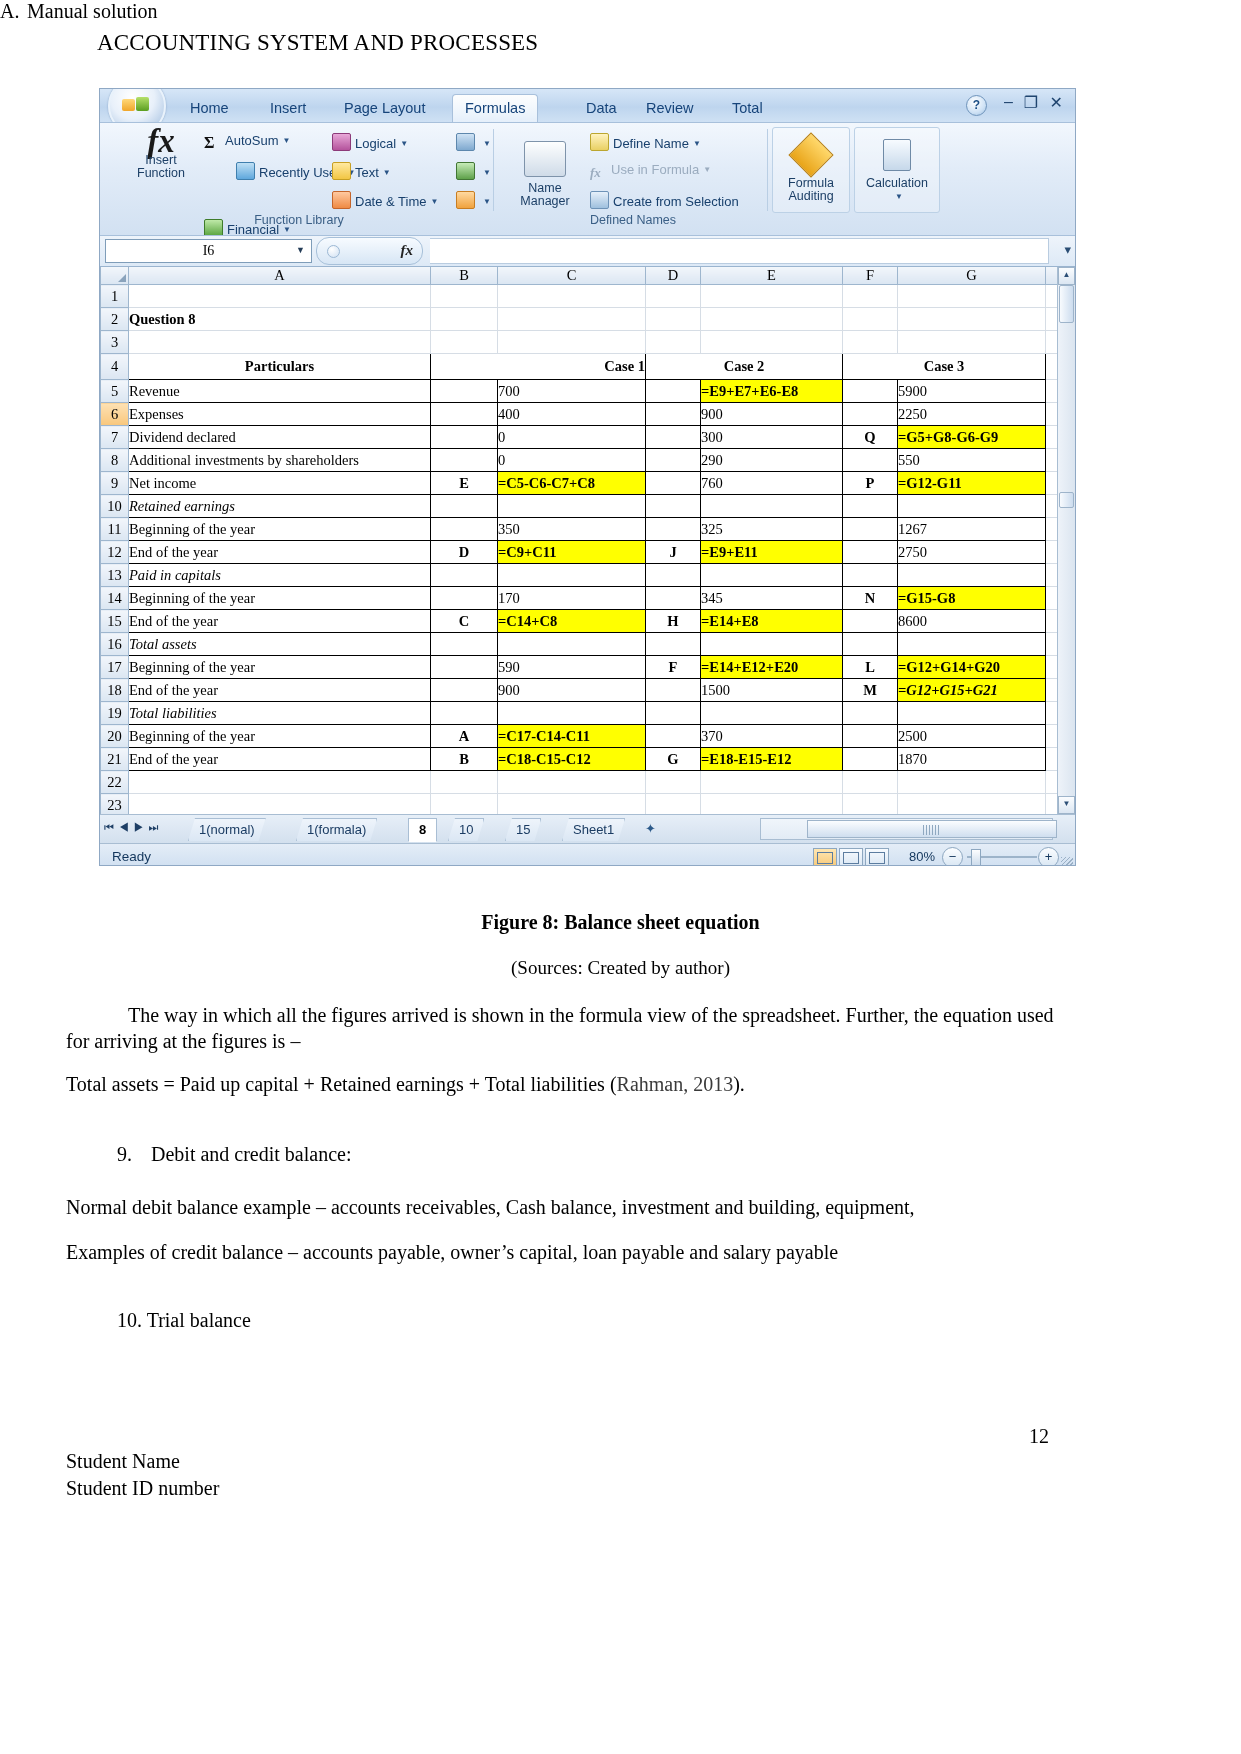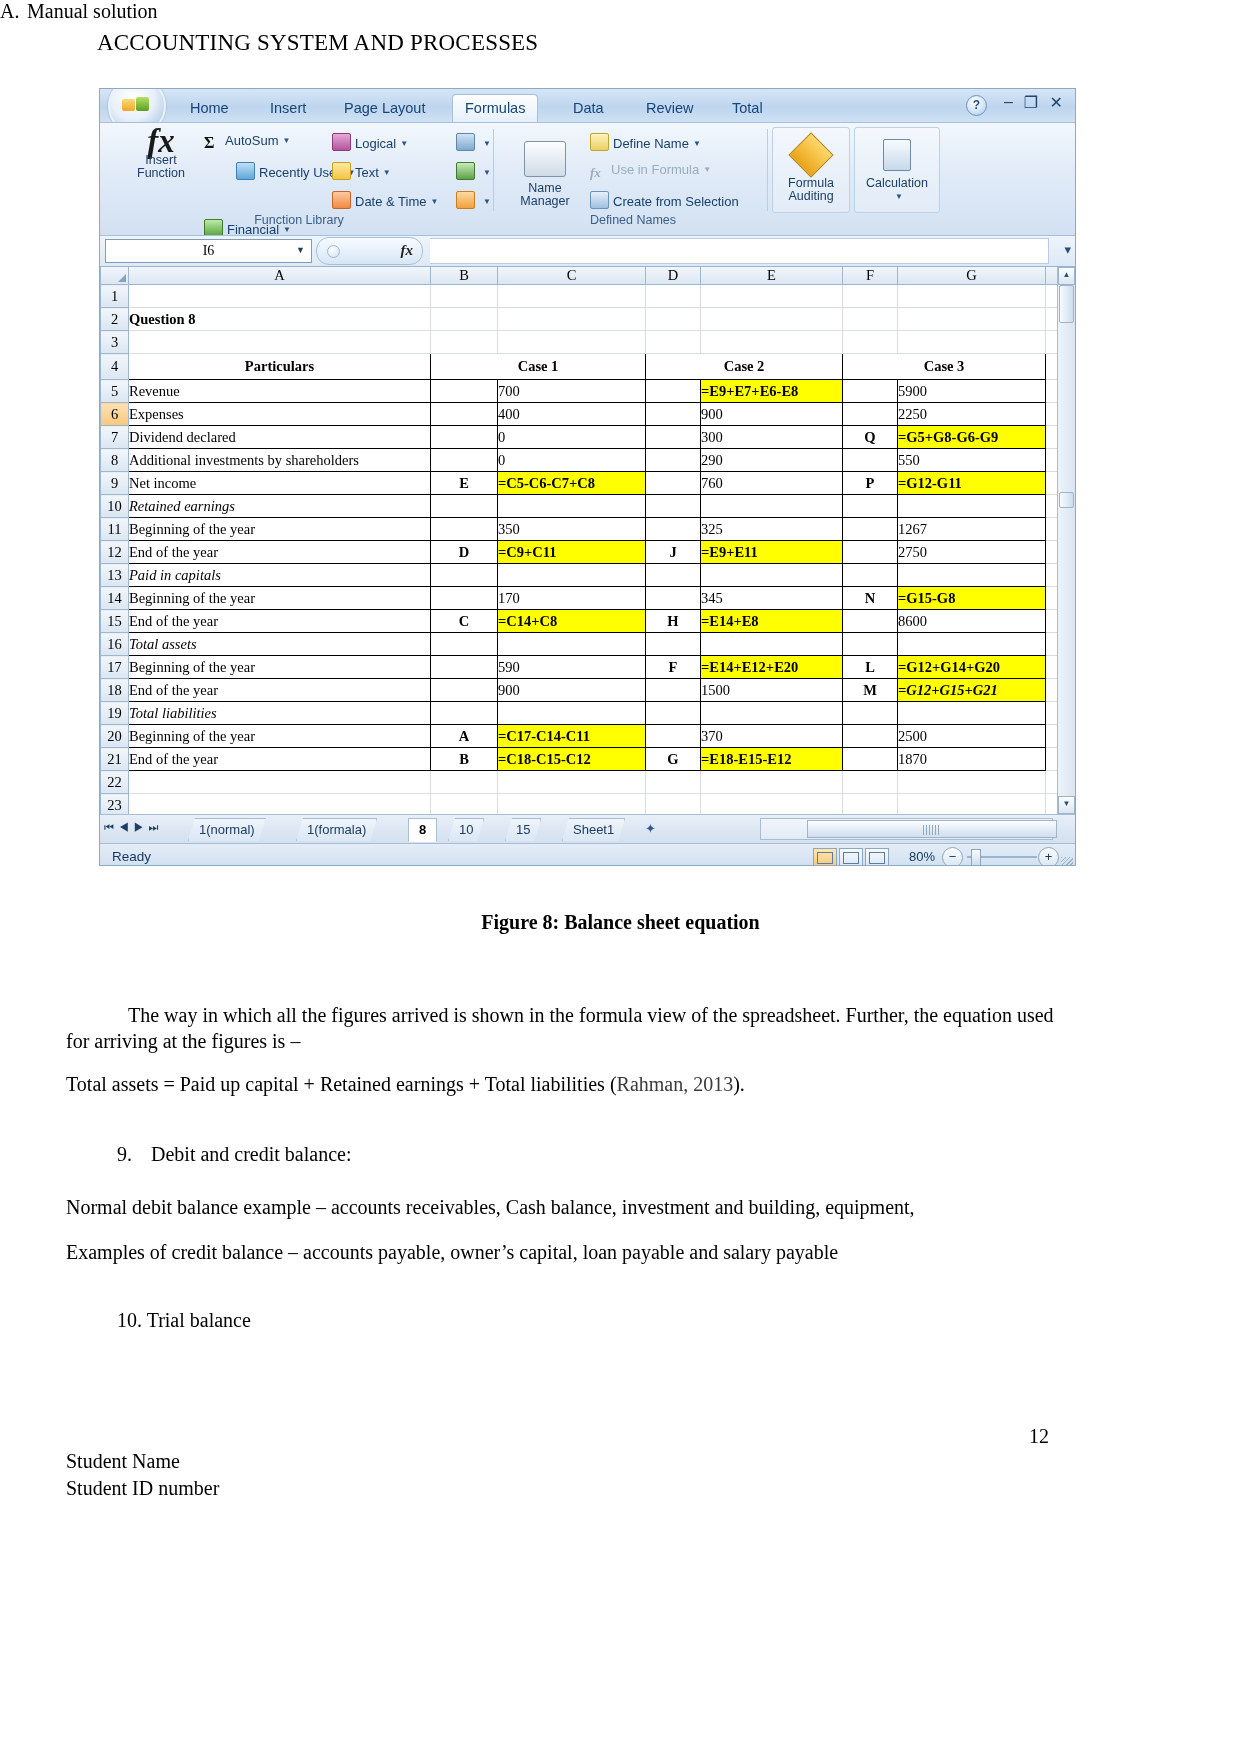--- a/index.html
+++ b/index.html
@@ -241,21 +241,21 @@
 
     <div class="xl-tabstrip">
       <div class="office-btn">
         <span class="of-i"></span>
         <span class="of-i2"></span>
       </div>
       <div class="rtab" style="left:78px;">Home</div>
       <div class="rtab" style="left:158px;">Insert</div>
       <div class="rtab" style="left:232px;">Page Layout</div>
       <div class="rtab active" style="left:352px;">Formulas</div>
-      <div class="rtab" style="left:461px;text-align:center;">Data</div>
+      <div class="rtab" style="left:474px;text-align:center;">Data</div>
       <div class="rtab" style="left:534px;">Review</div>
       <div class="rtab" style="left:620px;">Total</div>
 
       <div class="help-q">?</div>
       <div class="win-ctrl min-b">–</div>
       <div class="win-ctrl max-b">❐</div>
       <div class="win-ctrl close-b">✕</div>
     </div>
 
     <div class="ribbon">
@@ -412,21 +412,21 @@
           <td class="cell"></td>
           <td class="cell"></td>
           <td class="cell"></td>
           <td class="cell"></td>
         </tr>
 
         <tr>
           <td class="rowhdr">4</td>
           <td class="cell bx bold ctr" style="height:26px;">Particulars</td>
           <td class="cell bx" colspan="2">
-            <span class="bold ctr" style="display:block;text-align:center;">Case 1</span>
+            <span class="bold ctr" style="display:block;text-align:right;">Case 1</span>
           </td>
           <td class="cell bx" colspan="2">
             <span class="bold" style="display:block;text-align:center;">Case 2</span>
           </td>
           <td class="cell bx" colspan="2">
             <span class="bold" style="display:block;text-align:center;">Case 3</span>
           </td>
           <td class="cell"></td>
         </tr>
 
@@ -700,20 +700,21 @@
       <div class="zoomtxt">80%</div>
       <div class="zo-minus">−</div>
       <div class="zo-track"></div>
       <div class="zo-handle"></div>
       <div class="zo-plus">+</div>
       <div class="grip"></div>
     </div>
   </div>
 
   <div class="fig-caption">Figure 8: Balance sheet equation</div>
+  <div class="fig-source">(Sources: Created by author)</div>
 
   <div class="para p1">The way in which all the figures arrived is shown in the formula view of the spreadsheet. Further, the equation used for arriving at the figures is –</div>
 
   <div class="para p2">
     <span>Total assets = Paid up capital + Retained earnings + Total liabilities (</span><span class="cite">Rahman, 2013</span><span>).</span>
   </div>
 
   <div class="h-num h9">
     <span class="n">9.</span><span>Debit and credit balance:</span>
   </div>

